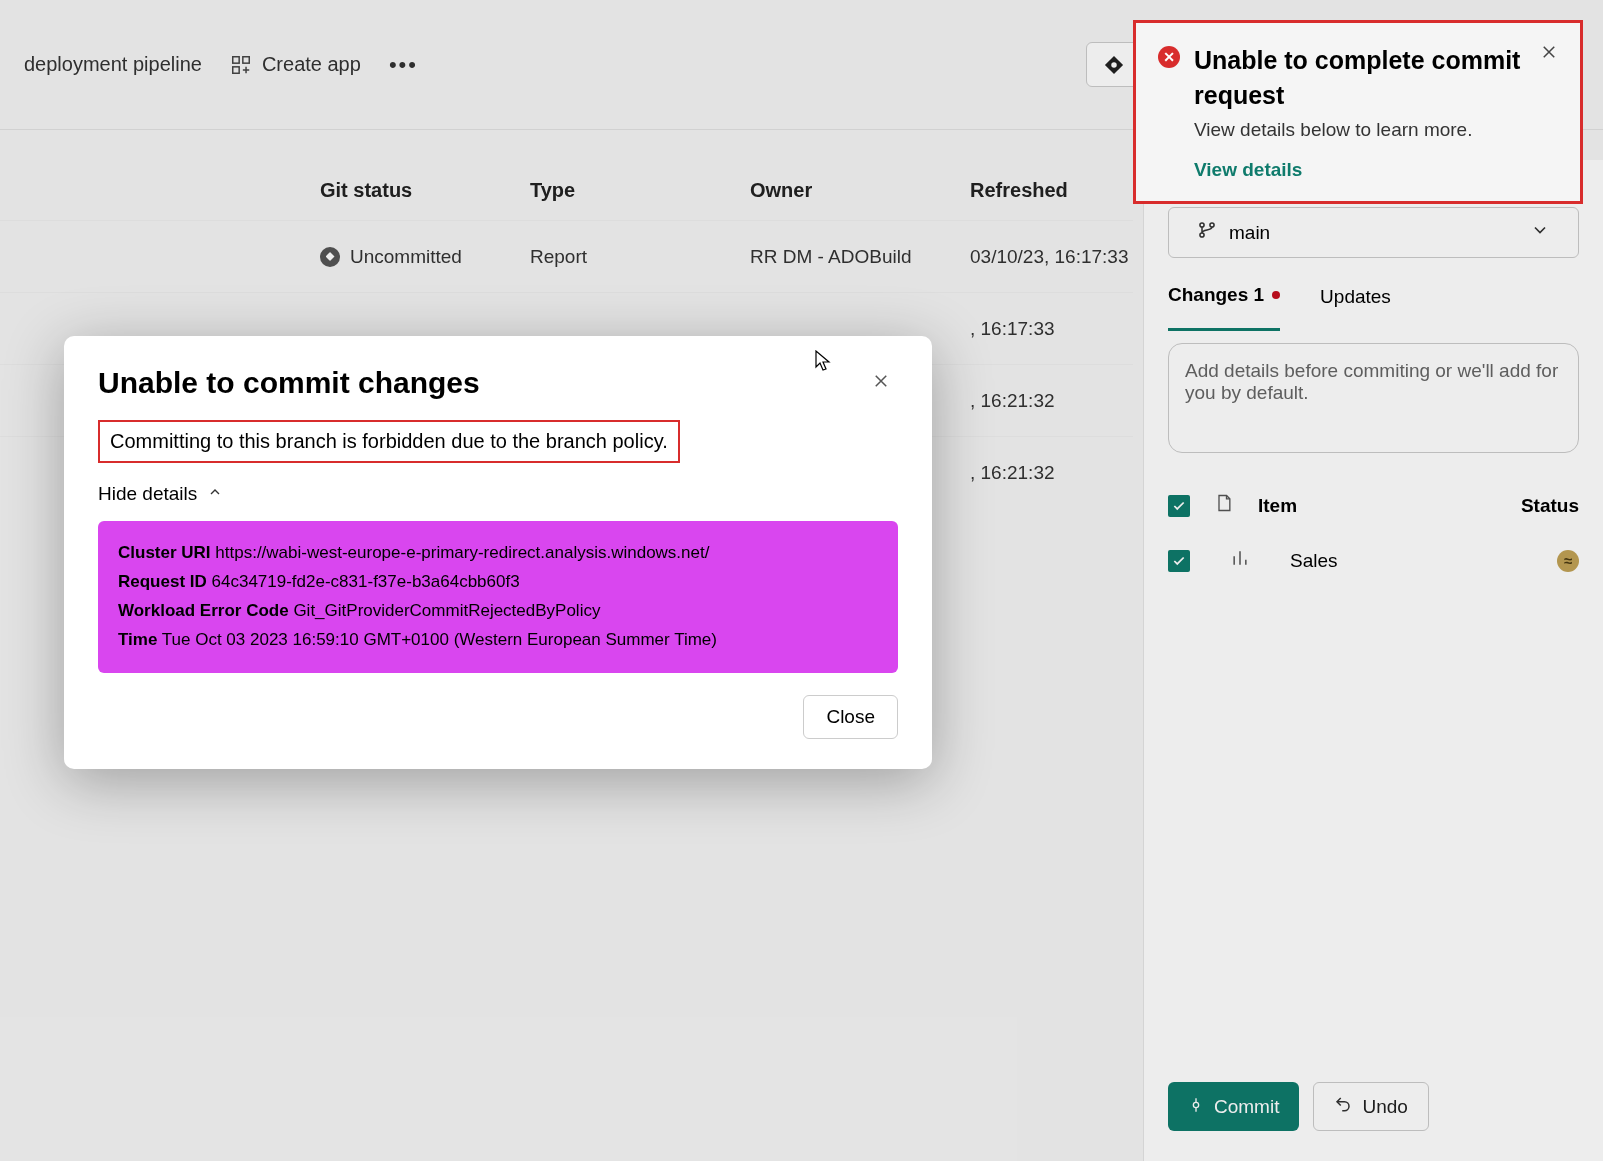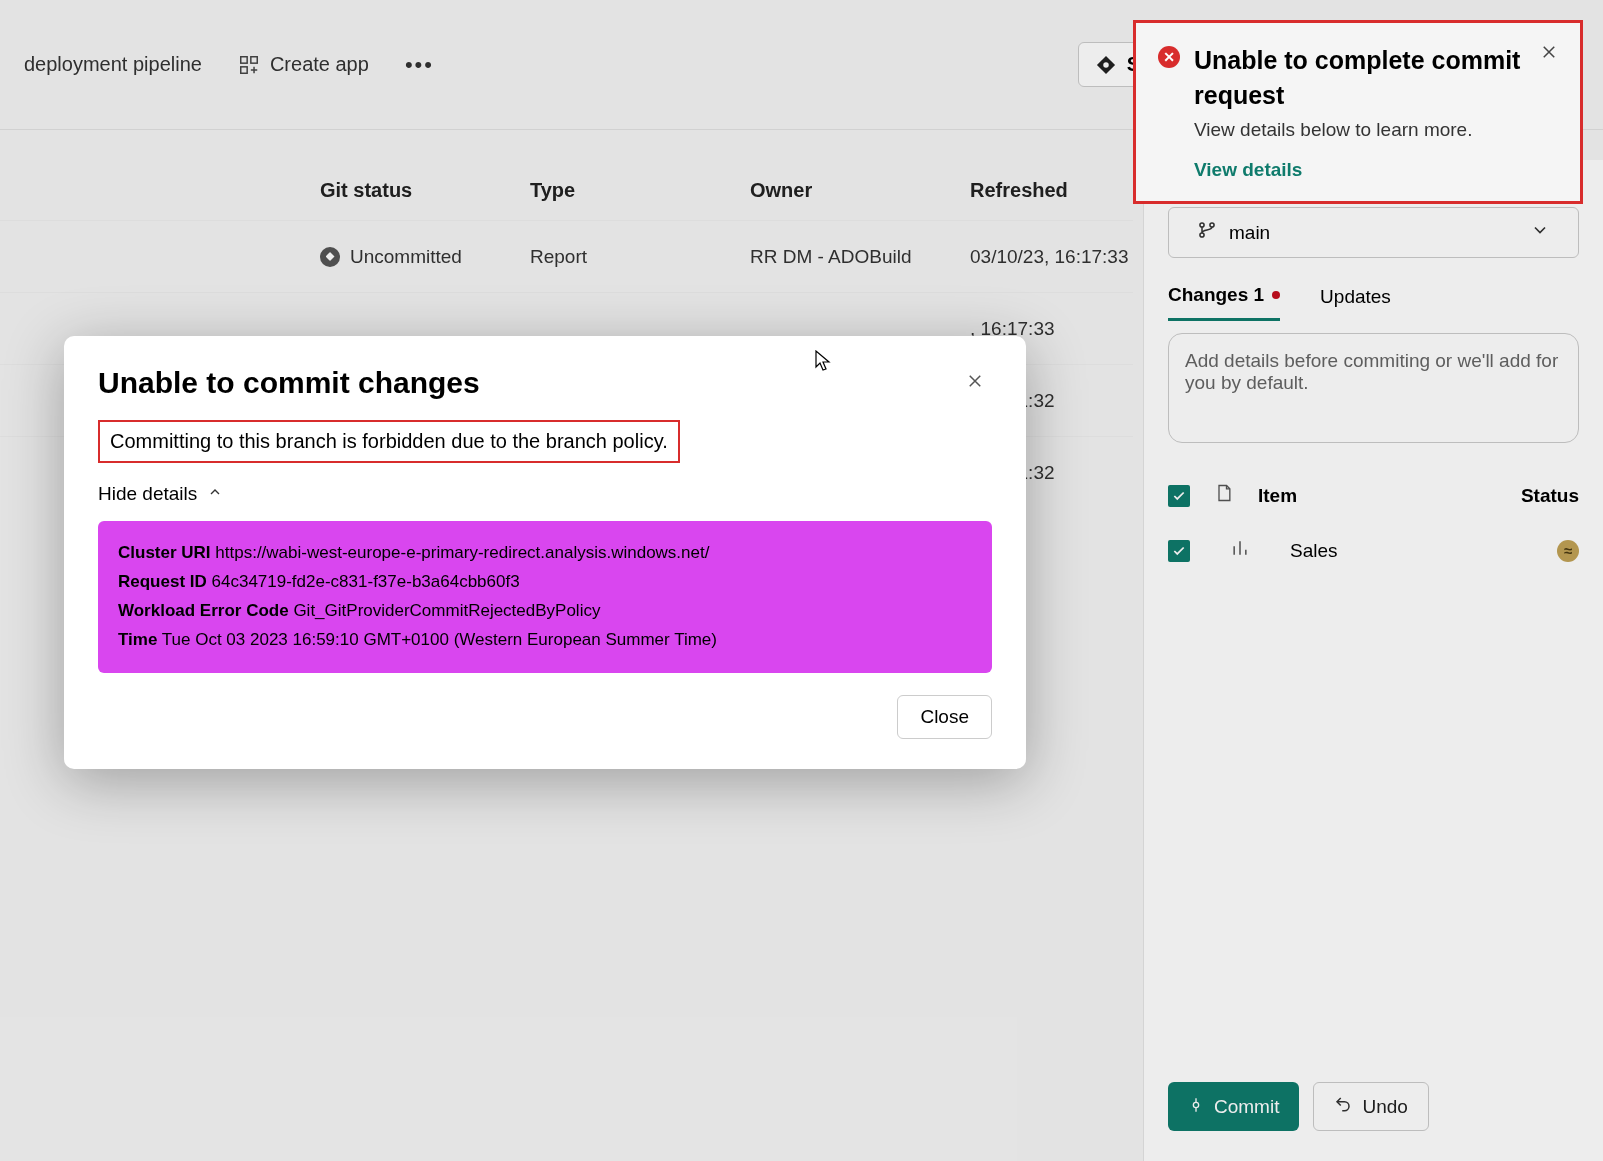--- a/index.html
+++ b/index.html
@@ -1,20 +1,20 @@
 <!DOCTYPE html>
 <html><head>
 <meta charset="utf-8">
 <style>
   * { box-sizing: border-box; margin: 0; padding: 0; font-family: "Segoe UI", -apple-system, sans-serif; }
   body { width: 1603px; height: 1161px; background: #f5f5f5; overflow: hidden; position: relative; }
   .overlay-dim { position:absolute; inset:0; background: rgba(0,0,0,0.07); pointer-events:none; z-index: 5; }
 
   
-  .toolbar { position:absolute; left:0; top:0; right:0; height:130px; padding: 0 20px; display:flex; align-items:center; gap: 28px; border-bottom:1px solid #e1e1e1; }
+  .toolbar { position:absolute; left:0; top:0; right:0; height:130px; padding: 0 20px; display:flex; align-items:center; gap: 20px; border-bottom:1px solid #e1e1e1; }
   .tb-btn { display:flex; align-items:center; gap:10px; font-size:20px; color:#333; cursor:pointer; padding:8px 4px; }
   .tb-icon { width:22px; height:22px; display:inline-flex; align-items:center; justify-content:center; }
   .tb-icon svg { width:22px; height:22px; }
   .more-icon { font-size:22px; letter-spacing:2px; }
   .spacer { flex:1; }
   .source-control-pill { display:flex; align-items:center; gap:10px; border:1px solid #ccc; border-radius:6px; padding:10px 16px; background:#fff; font-size:20px; font-weight:600; }
   .sc-badge { background:#c50f1f; color:#fff; border-radius:5px; padding:1px 10px; font-size:18px; font-weight:700; }
   .filter-box { display:flex; align-items:center; gap:10px; border:1px solid #ccc; border-radius:6px; padding:10px 16px; background:#fff; font-size:19px; color:#666; width:230px; overflow:hidden; white-space:nowrap; }
 
   
@@ -26,39 +26,39 @@
   .status-dot { width:20px; height:20px; border-radius:50%; background:#555; display:inline-flex; align-items:center; justify-content:center; }
   .status-dot::after { content:""; width:9px; height:9px; background:#fff; border-radius:50%; clip-path: polygon(50% 0, 100% 50%, 50% 100%, 0 50%); }
 
   
   .side-panel { position:absolute; right:0; top:160px; width:460px; bottom:0; background:#fff; border-left:1px solid #e5e5e5; padding: 0 24px 20px 24px; display:flex; flex-direction:column; }
   .sp-header { display:flex; align-items:center; justify-content:space-between; font-size:26px; font-weight:700; font-family: "Segoe UI Semibold","Segoe UI",sans-serif; padding: 4px 0 12px 0; }
   .sp-header-icons { display:flex; gap:18px; align-items:center; font-size:22px; }
   .branch-select { border:1px solid #ccc; border-radius:6px; padding:12px 28px; display:flex; align-items:center; gap:12px; font-size:19px; }
   .chev { margin-left:auto; }
   .tabs { display:flex; gap:40px; margin-top:26px; font-size:19px; }
-  .tab { padding-bottom:12px; cursor:pointer; display:flex; align-items:center; gap:8px; }
+  .tab { padding-bottom:22px; cursor:pointer; display:flex; align-items:center; gap:8px; }
   .tab.active { font-weight:600; border-bottom:3px solid #0f7b6c; }
   .dot-red { width:8px; height:8px; border-radius:50%; background:#c50f1f; display:inline-block; }
   .commit-label { margin-top:34px; font-size:20px; font-weight:600; }
   .commit-text { margin-top:12px; border:1px solid #ccc; border-radius:14px; padding:16px; font-size:19px; color:#666; min-height:110px; }
   .item-head { margin-top:40px; display:flex; align-items:center; gap:24px; font-size:19px; font-weight:600; }
   .chk { width:22px; height:22px; background:#0f7b6c; display:inline-flex; align-items:center; justify-content:center; border-radius:2px; }
   .chk svg { width:14px; height:14px; fill:#fff; }
   .item-row { margin-top:30px; display:flex; align-items:center; gap:40px; font-size:19px; }
   .status-col { margin-left:auto; }
   .status-mod { width:22px; height:22px; border-radius:50%; background:#c1a256; display:inline-flex; align-items:center; justify-content:center; }
   .status-mod::after { content:"≈"; color:#4a3a12; font-size:15px; font-weight:700; }
   .sp-footer { margin-top:auto; display:flex; gap:14px; padding-bottom:10px; }
   .btn { border-radius:6px; padding:12px 20px; font-size:19px; display:flex; align-items:center; gap:10px; cursor:pointer; }
   .btn-primary { background:#0f7b6c; color:#fff; border:none; }
   .btn-secondary { background:#fff; border:1px solid #ccc; color:#222; }
 
   
-  .dialog { position:absolute; left:64px; top:336px; width:962px; background:#fff; border-radius:10px; box-shadow:0 12px 60px rgba(0,0,0,0.3); padding: 30px 34px 30px 34px; z-index:20; }
+  .dialog { position:absolute; left:64px; top:336px; width:868px; background:#fff; border-radius:10px; box-shadow:0 12px 60px rgba(0,0,0,0.3); padding: 30px 34px 30px 34px; z-index:20; }
   .dlg-head { display:flex; align-items:flex-start; justify-content:space-between; margin-bottom:20px; }
   .dlg-title { font-size:30px; font-weight:700; }
   .dlg-x { font-size:22px; color:#555; cursor:pointer; padding:4px 8px; }
   .dlg-msg { border:2.5px solid #d82c2c; padding:8px 10px; font-size:20px; margin-bottom:20px; display:inline-block; }
   .dlg-toggle { font-size:19px; display:flex; align-items:center; gap:10px; cursor:pointer; margin-bottom:16px; }
   .details-box { background:#d946ef; border-radius:6px; padding:18px 20px; font-size:17px; line-height:1.7; }
   .details-box b { font-weight:700; }
   .dlg-foot { display:flex; justify-content:flex-end; margin-top:22px; }
   .dlg-close-btn { border:1px solid #ccc; background:#fff; border-radius:6px; padding:10px 22px; font-size:19px; cursor:pointer; }
 

